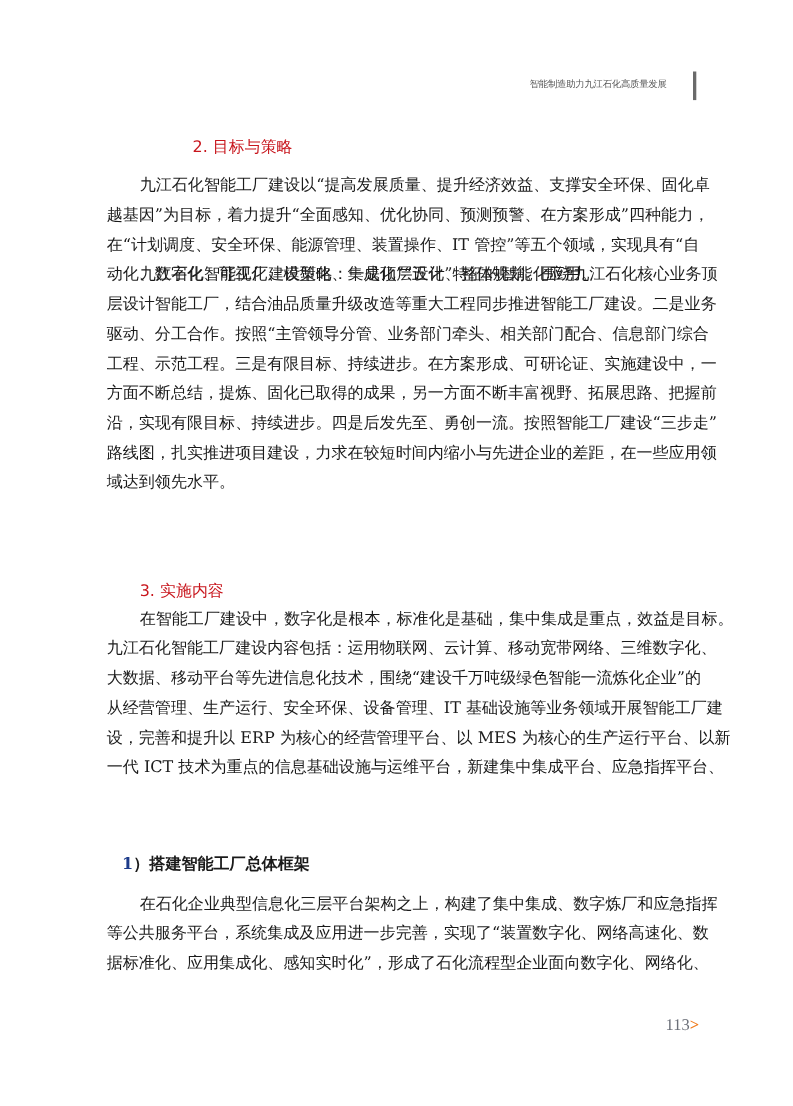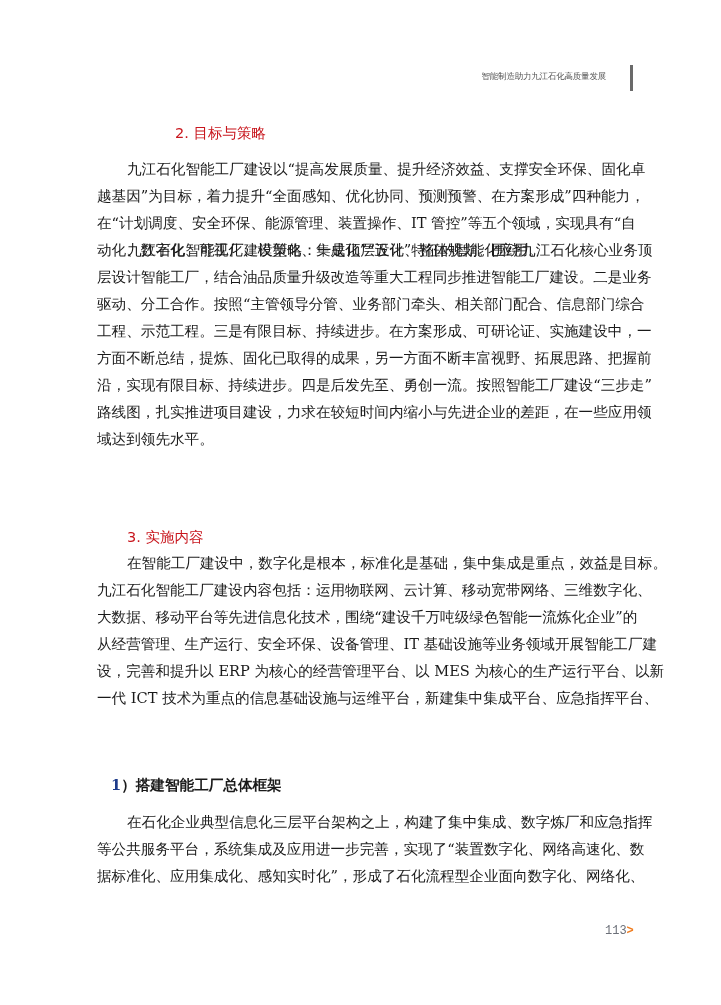--- a/index.html
+++ b/index.html
@@ -6,21 +6,21 @@
   body { width: 721px; height: 1005px; position: relative; overflow: hidden; font-family: "DejaVu Serif", "Liberation Serif", serif; color: #1a1a1a; }
   .running-header { position: absolute; top: 71px; right: 115px; font-family: "DejaVu Sans", "Liberation Sans", sans-serif; font-size: 8.5px; color: #555555; letter-spacing: -0.2px; white-space: nowrap; }
   .header-bar { position: absolute; left: 630px; top: 65px; width: 3px; height: 26px; background: #6a6a6a; }
   .section-heading { position: absolute; left: 127px; font-family: "DejaVu Sans", "Liberation Sans", sans-serif; font-size: 14.5px; color: #c8161d; white-space: nowrap; }
   .para { position: absolute; left: 97px; width: 536px; }
   .line { display: block; height: 27px; line-height: 27px; font-size: 14.6px; white-space: nowrap; overflow: visible; text-align: justify; text-align-last: justify; }
   .line.indent { padding-left: 30px; }
   .line.last { text-align-last: left; }
   .sub-heading { position: absolute; left: 111px; font-weight: bold; font-size: 14.6px; white-space: nowrap; color: #1a1a1a; }
   .sub-heading .num { color: #1d3b8a; }
-  .page-number { position: absolute; left: 605px; top: 924px; font-family: Liberation Mono, monospace; font-size: 12px; color: #6b6f78; white-space: nowrap; }
+  .page-number { position: absolute; left: 605px; top: 924px; font-family: Liberation Serif, serif; font-size: 15px; color: #6b6f78; white-space: nowrap; }
   .page-arrow { color: #f07c1e; font-weight: bold; }
 </style>
 </head>
 <body>
 
 <div class="running-header">智能制造助力九江石化高质量发展</div>
 <div class="header-bar"></div>
 
 <div class="section-heading" style="top:124px;margin-left:48px;">2. 目标与策略</div>
 

